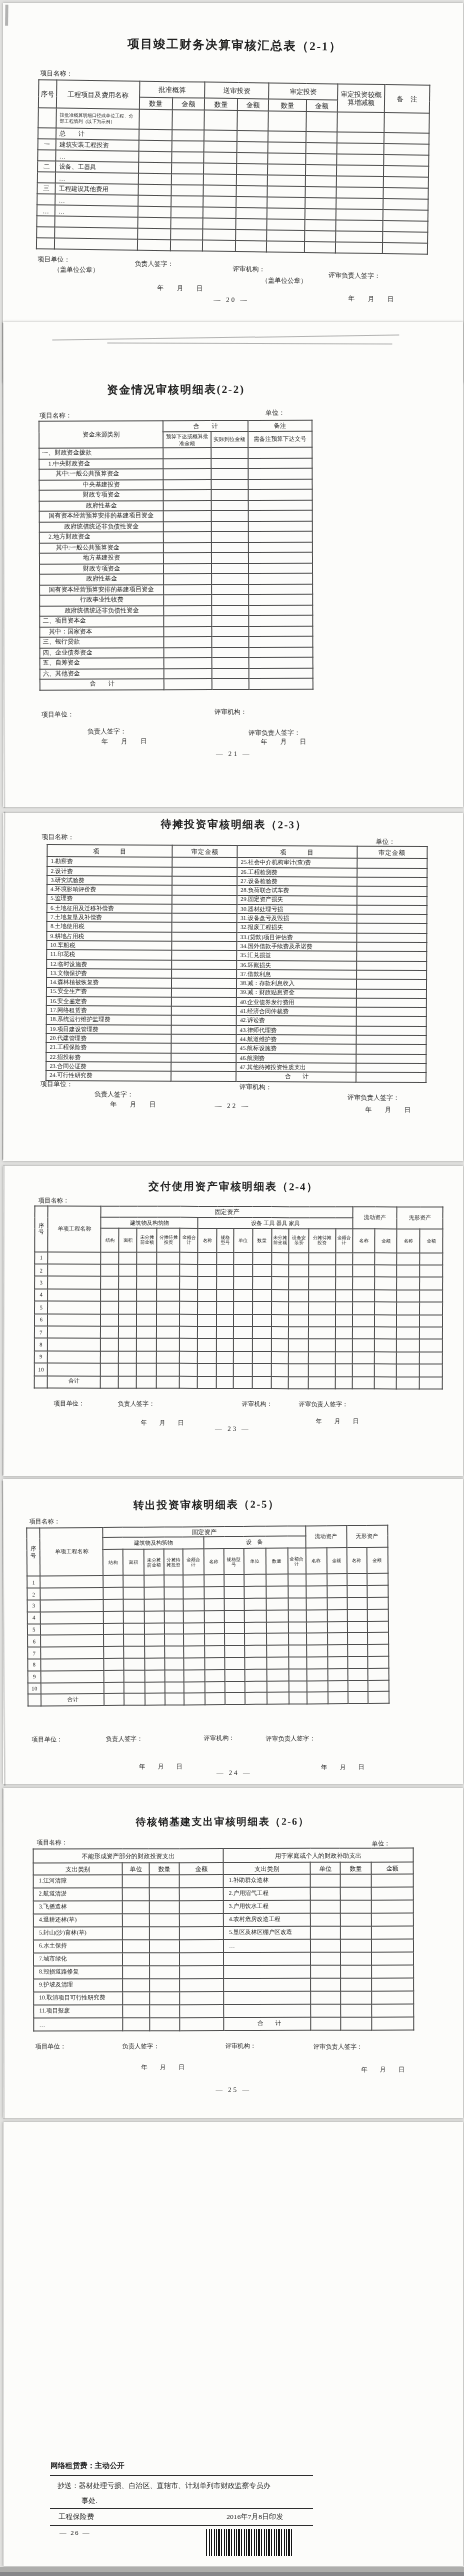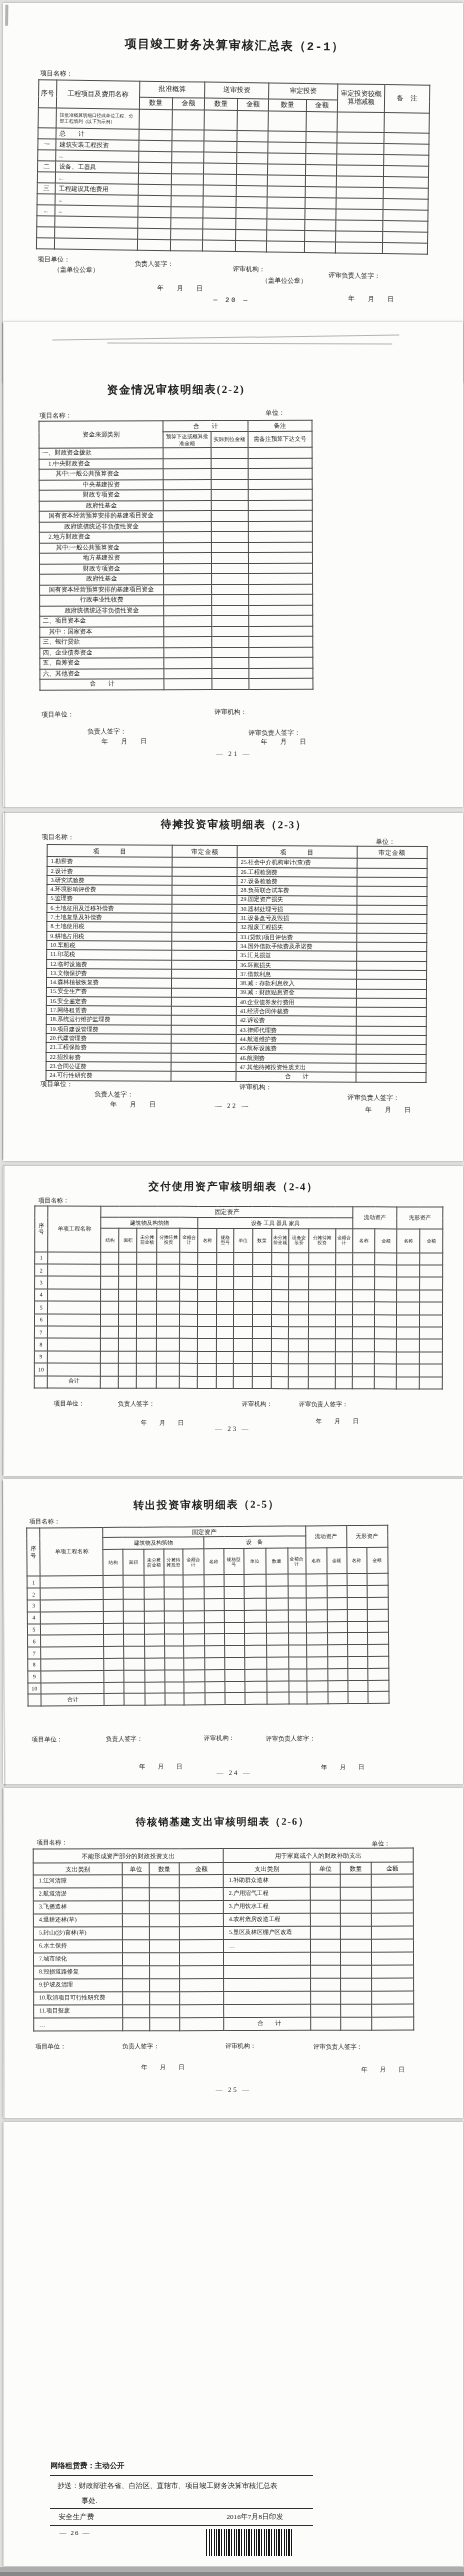--- a/index.html
+++ b/index.html
@@ -62,21 +62,21 @@
   .edge{position:absolute;left:0;top:0;bottom:0;width:1.9px;background:linear-gradient(90deg,rgba(40,40,40,.30),rgba(40,40,40,0));}
   .mark{position:absolute;background:rgba(90,90,90,.45);}
   .barcode{position:absolute;background:
     repeating-linear-gradient(90deg,#151515 0 1.2px,#fdfdfd 1.2px 2.5px,#151515 2.5px 4.3px,#fdfdfd 4.3px 5px,#151515 5px 5.6px,#fdfdfd 5.6px 8px,#151515 8px 8.7px,#fdfdfd 8.7px 10px);
   }
   .band{position:absolute;left:0;width:465px;}
 </style>
 </head>
 <body>
 
-<div class="page" style="top:2.5px;height:380px;font-family:Liberation Mono, monospace;">
+<div class="page" style="top:2.5px;height:380px;">
   <div class="inner r-p1">
     <div class="mark" style="left:0;top:5px;width:3.1px;height:21px;"></div>
     <div class="title" style="top:35px;font-size:11.8px;">项目竣工财务决算审核汇总表（2-1）</div>
     <div class="lab" style="top:69px;left:36px;">项目名称：</div>
     <table id="t1" style="top:79px;left:34px;width:392px;">
       <colgroup>
         <col style="width:4.6%">
           <col style="width:21.2%">
           <col style="width:8.4%">
           <col style="width:8.3%">
@@ -1439,24 +1439,24 @@
     <div class="lab" style="top:278px;left:358px;font-size:6.2px;">年　　月　　日</div>
     <div class="pgnum" style="top:298px;">— 25 —</div>
   </div>
 </div>
 
 <div class="page" style="top:2122px;height:444px;">
   <div class="inner">
     <div class="edge"></div>
     <div class="lab" style="top:339px;left:48px;font-size:7.4px;font-weight:bold;">网络租赁费：主动公开</div>
     <div class="rule" style="top:353px;left:47px;width:263px;"></div>
-    <div class="lab" style="top:359px;left:55px;font-size:7.1px;">抄送：财政部驻各省、自治区、直辖市、项目竣工财务决算审核汇总表</div>
+    <div class="lab" style="top:359px;left:55px;font-size:7.1px;">抄送：器材处理亏损、自治区、直辖市、计划单列市财政监察专员办</div>
     <div class="lab" style="top:374px;left:79px;font-size:7.1px;">事处.</div>
     <div class="rule" style="top:386px;left:47px;width:263px;"></div>
-    <div class="lab" style="top:390px;left:56px;font-size:7.1px;">安全生产费</div>
+    <div class="lab" style="top:390px;left:56px;font-size:7.1px;">工程保险费</div>
     <div class="lab" style="top:390px;left:224px;font-size:7.1px;">2016年7月8日印发</div>
     <div class="rule" style="top:403px;left:47px;width:263px;"></div>
     <div class="lab" style="top:407px;left:57px;font-size:6.8px;letter-spacing:1.2px;">— 26 —</div>
     <div class="barcode" style="top:407px;left:203px;width:88px;height:27px;"></div>
   </div>
 </div>
 
 <div class="band" style="top:2567px;height:9.3px;background:#aeaeac;"></div>
 <div class="band" style="top:2572px;height:4.3px;background:#87878a;"></div>
 

